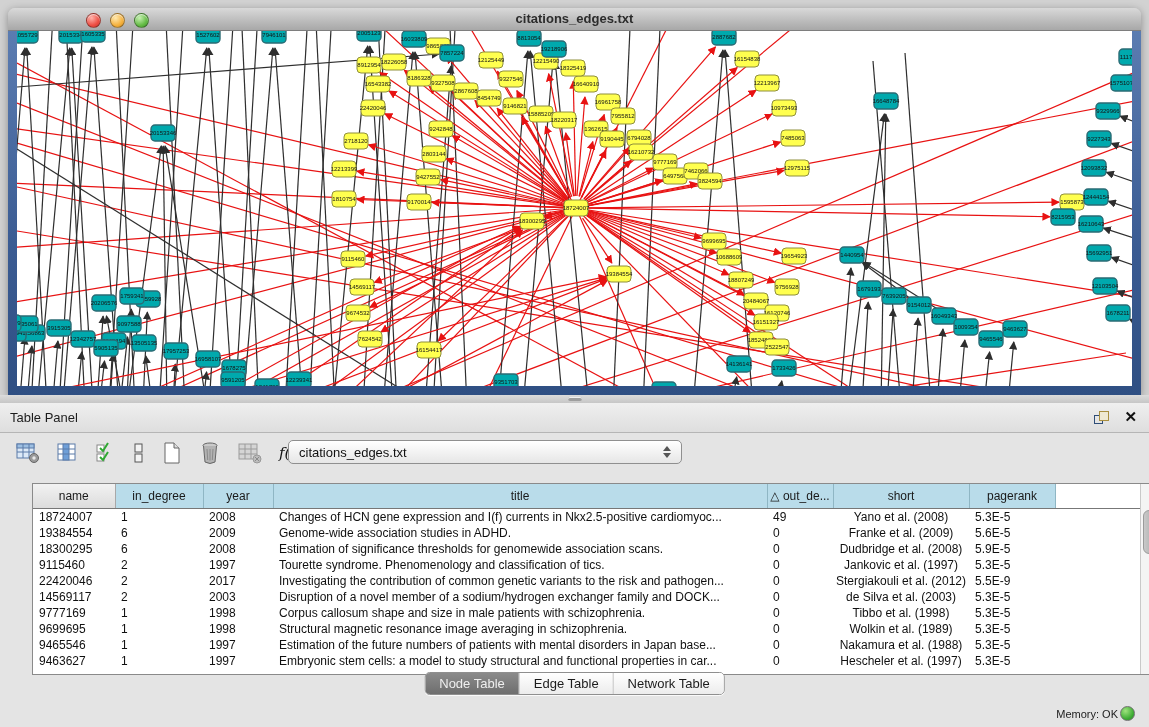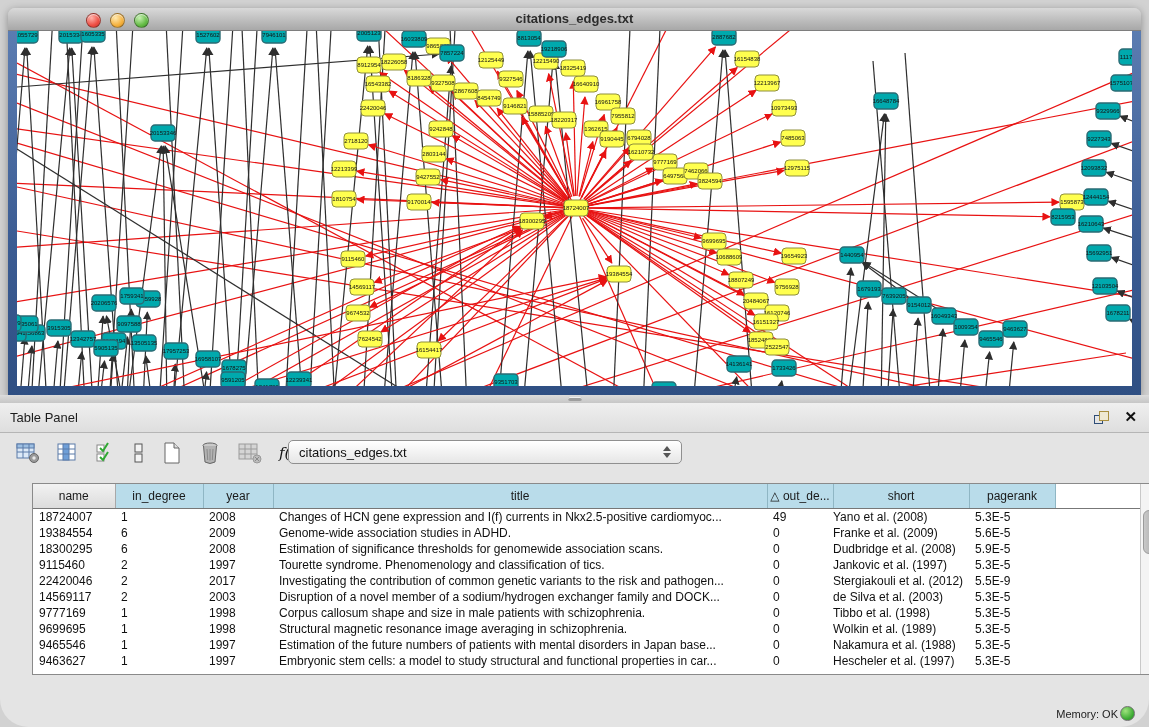--- a/index.html
+++ b/index.html
@@ -21,21 +21,21 @@
   svg .edge-k{stroke:#2e2e2e;stroke-width:1.2;}
   svg .node-y{fill:#ffff4f;stroke:#8f8f3c;stroke-width:1;}
   svg .node-t{fill:#00a9ad;stroke:#2a6b74;stroke-width:1.4;}
   svg .nlabel{font-family:"Liberation Sans",sans-serif;font-size:6px;fill:#141414;text-anchor:middle;}
 
   
   .divider{position:absolute;left:0;top:395px;width:1149px;height:8px;background:linear-gradient(#dcdcdc,#c6c6c6);}
   .divider .grip{position:absolute;left:568px;top:2px;width:14px;height:4px;border-radius:2px;background:#9e9e9e;box-shadow:inset 0 1px 0 #f0f0f0;}
 
   
-  .table-panel{position:absolute;left:0;top:403px;width:1149px;height:324px;background:#e4e4e4;border-radius:28px;}
+  .table-panel{position:absolute;left:0;top:403px;width:1149px;height:324px;background:#e4e4e4;}
   .panel-header{position:relative;height:29px;background:linear-gradient(#efefef,#dedede);border-bottom:1px solid #b5b5b5;}
   .panel-header .ptitle{position:absolute;left:10px;top:7px;font-size:13px;color:#1d1d1d;}
   .float-icon{position:absolute;right:40px;top:8px;width:15px;height:13px;cursor:pointer;}
   .float-icon .sq1{position:absolute;left:0;bottom:0;width:7px;height:7px;border:1px solid #2e4d77;background:transparent;}
   .float-icon .sq2{position:absolute;right:0;top:0;width:8px;height:8px;border:1px solid #a98f3f;background:#efe9d2;}
   .close-icon{position:absolute;right:12px;top:5px;font-size:15px;font-weight:bold;color:#111;cursor:pointer;}
 
   .toolbar{position:relative;height:46px;}
   .tool-icons{position:absolute;left:16px;top:8px;display:flex;align-items:center;gap:17px;}
   .tbtn{display:inline-flex;align-items:center;justify-content:center;cursor:pointer;}
@@ -45,21 +45,21 @@
   .combo .arrows{width:20px;display:flex;flex-direction:column;align-items:center;gap:2px;margin-right:4px;}
   .combo .arrows i{width:0;height:0;border-left:4px solid transparent;border-right:4px solid transparent;}
   .combo .arrows .up{border-bottom:5px solid #555;}
   .combo .arrows .dn{border-top:5px solid #555;}
 
   .table-wrap{position:absolute;left:12px;top:80px;width:1124px;height:190px;background:#fff;border:1px solid #8a8a8a;margin-left:20px;}
   table.data{border-collapse:collapse;table-layout:fixed;width:1107px;font-size:12px;}
   table.data th{height:22px;background:#b9dcea;border-right:1px solid #8fb6c4;border-bottom:1px solid #777;font-weight:normal;color:#1a1a1a;text-align:center;overflow:hidden;white-space:nowrap;}
   table.data th.hdr-name{background:linear-gradient(#f2f2f2,#dcdcdc);border-right:1px solid #a8a8a8;}
   table.data td{height:16px;padding:0 0 0 6px;color:#101010;white-space:nowrap;overflow:hidden;text-overflow:clip;}
-  table.data td.center{padding:0;}
+  table.data td.center{text-align:center;padding:0;}
   .vscroll{position:absolute;right:0;top:0;bottom:0;width:16px;background:#f4f4f4;border-left:1px solid #c9c9c9;}
   .vscroll .thumb{position:absolute;left:2px;top:26px;width:11px;height:42px;border-radius:6px;background:linear-gradient(90deg,#c9c9c9,#a9a9a9);border:1px solid #9a9a9a;}
 
   .tabbar{position:absolute;left:50%;top:269px;transform:translateX(-50%);display:flex;border:1px solid #8f8f8f;border-radius:5px;overflow:hidden;background:#fff;box-shadow:0 1px 0 rgba(255,255,255,.8);}
   .tabseg{padding:3px 14px;font-size:13px;color:#1c1c1c;background:linear-gradient(#ffffff,#ececec);border-right:1px solid #b5b5b5;cursor:pointer;}
   .tabseg:last-child{border-right:none;}
   .tabseg.sel{background:linear-gradient(#8b8b8b,#6e6e6e);color:#efefef;}
 
   .statusbar{position:absolute;right:14px;bottom:6px;display:flex;align-items:center;gap:2px;font-size:11px;color:#222;}
   .memdot{width:13px;height:13px;border-radius:50%;border:1px solid #6f6f6f;background:radial-gradient(circle at 35% 30%,#9fe37e,#3cab33 65%,#2c8c26);}
@@ -948,18 +948,23 @@
             <td>5.3E-5</td>
             <td></td>
           </tr>
         </tbody>
     </table>
     <div class="vscroll">
         <div class="thumb"></div>
       </div>
   </div>
 
+  <div class="tabbar">
+    <span class="tabseg sel">Node Table</span>
+    <span class="tabseg">Edge Table</span>
+    <span class="tabseg">Network Table</span>
+  </div>
 
   <div class="statusbar">
     <span>Memory: OK</span>
     <span class="memdot"></span>
   </div>
 </div>
 
 </body></html>

